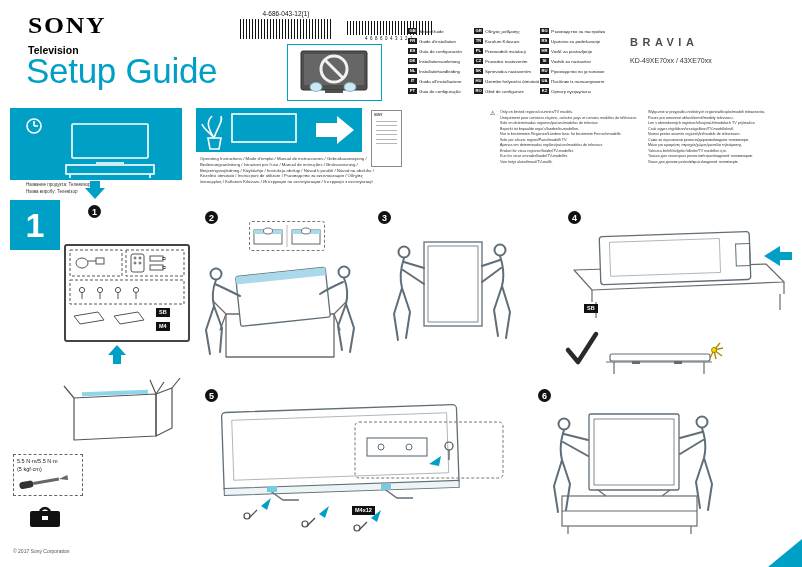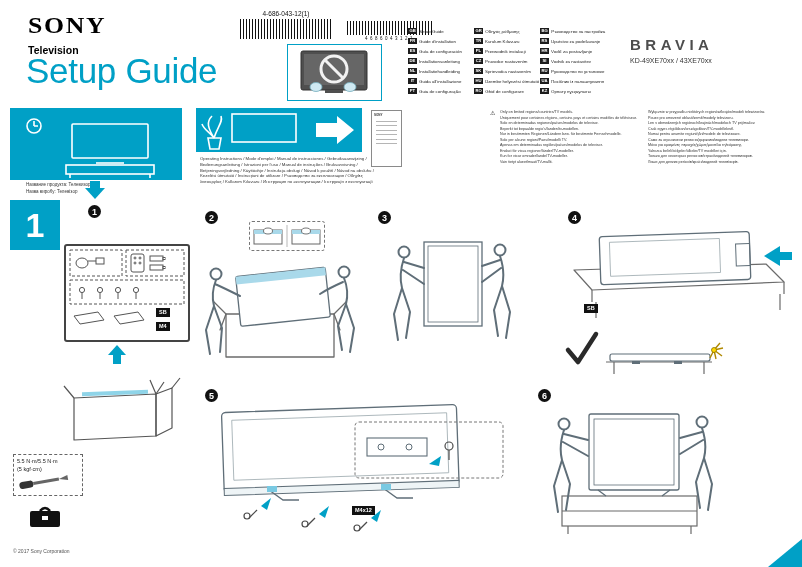--- a/index.html
+++ b/index.html
@@ -2,21 +2,21 @@
 <html><head>
 <meta charset="utf-8">
 <style>
   :root{ --accent:#00a0c6; --light:#a9d9ea; --ink:#3a3a3a; }
   *{margin:0;padding:0;box-sizing:border-box;}
   html,body{background:#fff;}
   body{width:802px;height:567px;position:relative;overflow:hidden;font-family:"Liberation Sans",sans-serif;}
   .abs{position:absolute;}
   #sonytext{font-family:"Liberation Serif",serif;font-weight:bold;font-size:23px;letter-spacing:1.5px;color:#000;display:inline-block;transform:scaleX(1.12);transform-origin:left;}
   #title{font-size:35px;color:var(--accent);font-weight:500;letter-spacing:-0.3px;}
-  #bravia{font-size:15px;font-weight:bold;letter-spacing:4.5px;color:#4d4d4d;}
+  #bravia{font-size:11px;font-weight:bold;letter-spacing:4.5px;color:#4d4d4d;}
   .barcode{background:repeating-linear-gradient(90deg,#111 0,#111 1.4px,#fff 1.4px,#fff 2.6px,#111 2.6px,#111 4.2px,#fff 4.2px,#fff 6.4px,#111 6.4px,#111 7.2px,#fff 7.2px,#fff 9px);}
   .bluebox{background:var(--accent);}
   .lang{display:flex;align-items:center;height:10px;}
   .lcode{background:#1c1c1c;color:#fff;font-size:4.2px;font-weight:bold;padding:0.5px 1.5px;margin-right:2px;min-width:9px;text-align:center;line-height:1.25;}
   .llabel{font-size:4.4px;color:#222;white-space:nowrap;}
   .nline{font-size:3.7px;color:#333;white-space:nowrap;line-height:1.5;}
   .tinytext{font-size:4.5px;color:#333;line-height:1.4;}
   .stepnum{position:absolute;width:13px;height:13px;border-radius:50%;background:#111;color:#fff;font-size:9px;font-weight:bold;display:flex;align-items:center;justify-content:center;}
   .badge{position:absolute;background:#111;color:#fff;font-size:5.5px;font-weight:bold;padding:1px 3px;line-height:1.2;}
   .dashedbox{border:1px dashed #777;border-radius:3px;}

